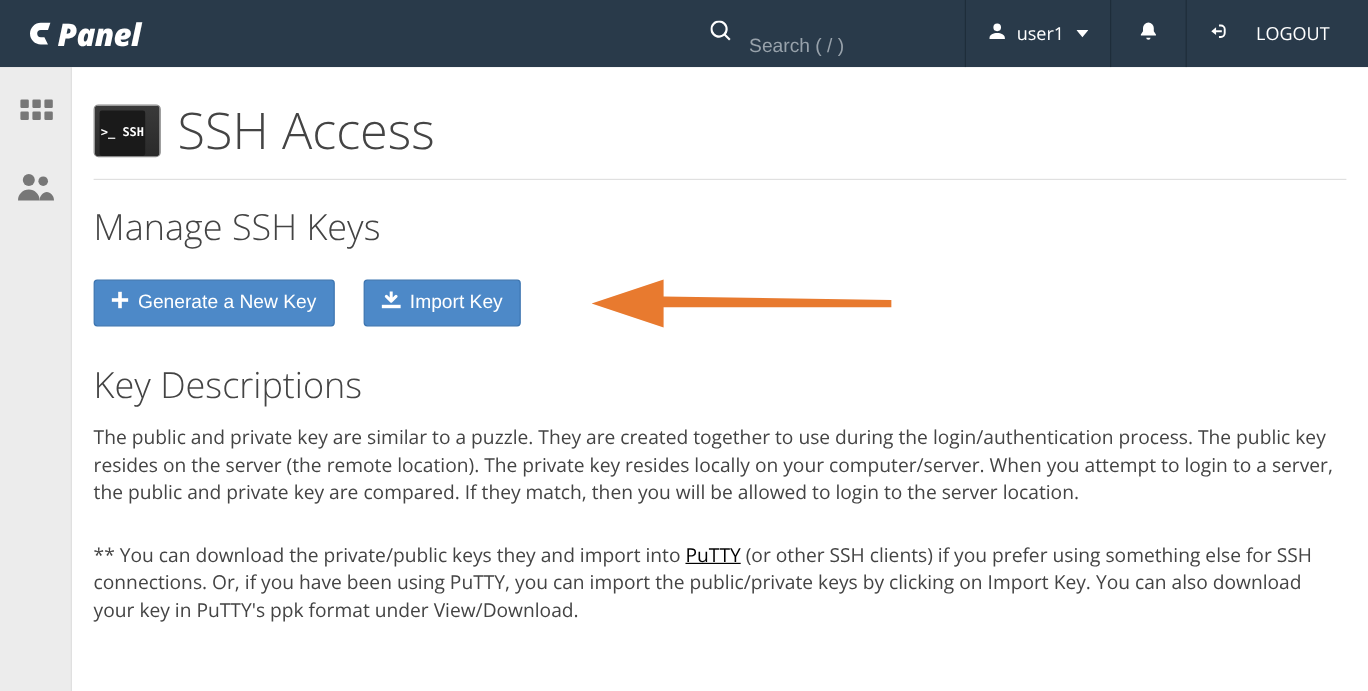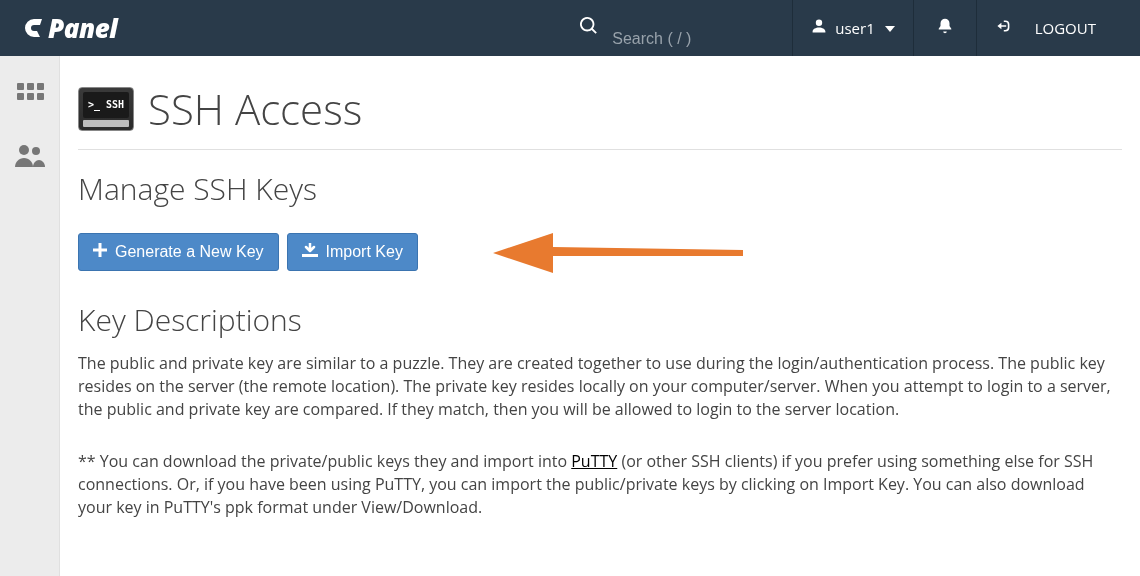--- a/index.html
+++ b/index.html
@@ -10,21 +10,21 @@
       height: 576px;
       overflow: hidden;
     }
 
     
     .navbar {
       background: #293a4a;
       height: 56px;
       display: flex;
       align-items: center;
-      padding: 0 28px 0 20px;
+      padding: 0 16px 0 20px;
       color: #fff;
     }
     .logo {
       color: #fff;
       font-weight: 800;
       font-style: italic;
       font-size: 26px;
       letter-spacing: -0.5px;
       display: flex;
       align-items: center;
@@ -110,21 +110,21 @@
       margin-bottom: 18px;
     }
     .ssh-badge {
       width: 56px;
       height: 44px;
       border: 1px solid #888;
       border-radius: 4px;
       background: linear-gradient(#3a3a3a,#2a2a2a);
       position: relative;
       display: flex;
-      flex-direction: column;
+      flex-direction: row;
     }
     .ssh-badge-inner {
       flex: 1;
       margin: 4px 4px 0 4px;
       background: #1a1a1a;
       border-radius: 2px;
       display: flex;
       align-items: center;
       justify-content: center;
       color: #fff;
@@ -146,21 +146,21 @@
     }
 
     .section-title {
       font-size: 30px;
       font-weight: 300;
       color: #444;
       margin-bottom: 24px;
     }
     .button-row {
       display: flex;
-      gap: 8px;
+      gap: 24px;
       align-items: flex-start;
       margin-bottom: 28px;
       position: relative;
     }
     .btn {
       background: #4d89c8;
       border: 1px solid #3b74b0;
       color: #fff;
       border-radius: 3px;
       padding: 9px 14px;

